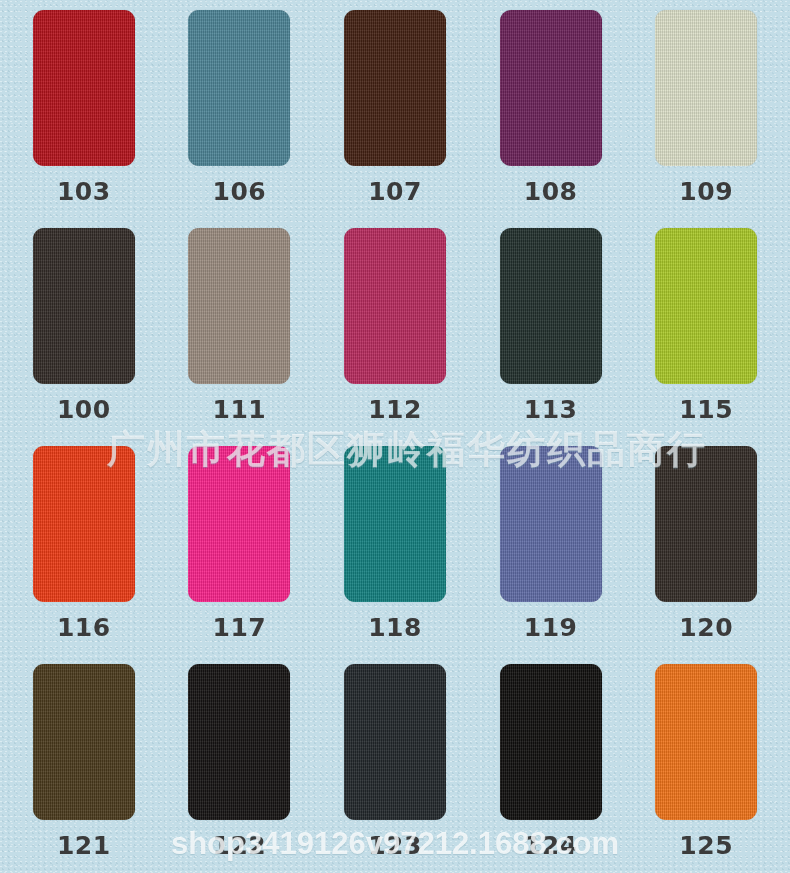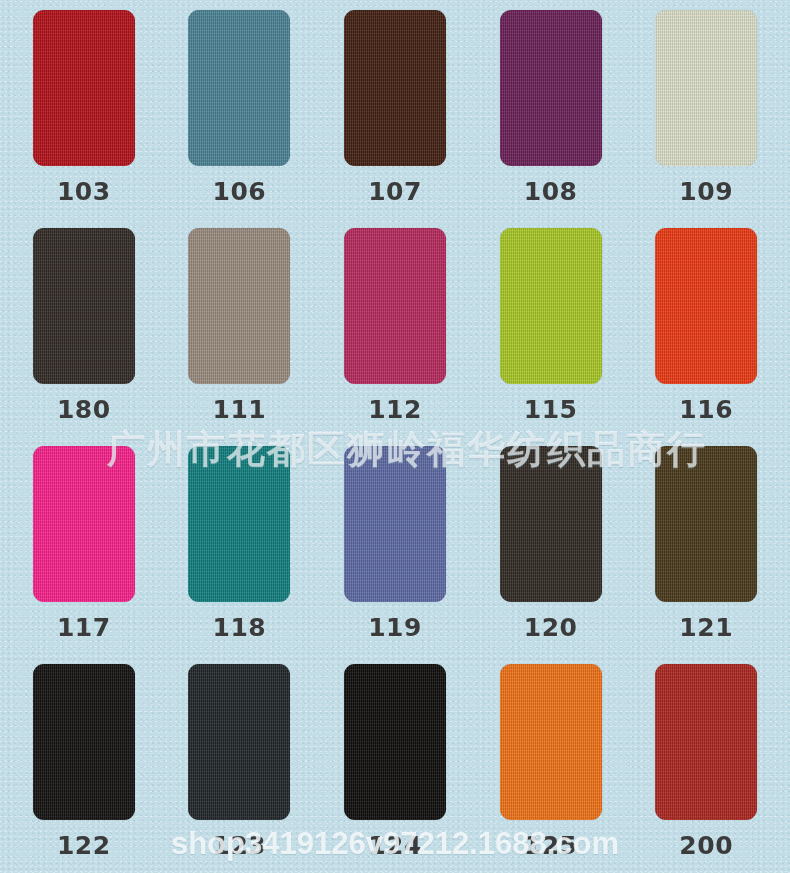--- a/index.html
+++ b/index.html
@@ -136,31 +136,35 @@
       <div class="swatch-cell">
         <div class="swatch-chip" style="background-color: rgb(107, 34, 89);"></div>
         <div class="swatch-label">108</div>
       </div>
       <div class="swatch-cell">
         <div class="swatch-chip" style="background-color: rgb(221, 224, 201);"></div>
         <div class="swatch-label">109</div>
       </div>
       <div class="swatch-cell">
         <div class="swatch-chip" style="background-color: rgb(51, 44, 39);"></div>
-        <div class="swatch-label">180</div>
+        <div class="swatch-label">100</div>
       </div>
       <div class="swatch-cell">
         <div class="swatch-chip" style="background-color: rgb(155, 140, 128);"></div>
         <div class="swatch-label">111</div>
       </div>
       <div class="swatch-cell">
         <div class="swatch-chip" style="background-color: rgb(184, 42, 94);"></div>
         <div class="swatch-label">112</div>
       </div>
       <div class="swatch-cell">
+        <div class="swatch-chip" style="background-color: rgb(34, 48, 45);"></div>
+        <div class="swatch-label">113</div>
+      </div>
+      <div class="swatch-cell">
         <div class="swatch-chip" style="background-color: rgb(170, 201, 39);"></div>
         <div class="swatch-label">115</div>
       </div>
       <div class="swatch-cell">
         <div class="swatch-chip" style="background-color: rgb(236, 58, 20);"></div>
         <div class="swatch-label">116</div>
       </div>
       <div class="swatch-cell">
         <div class="swatch-chip" style="background-color: rgb(249, 35, 139);"></div>
         <div class="swatch-label">117</div>

